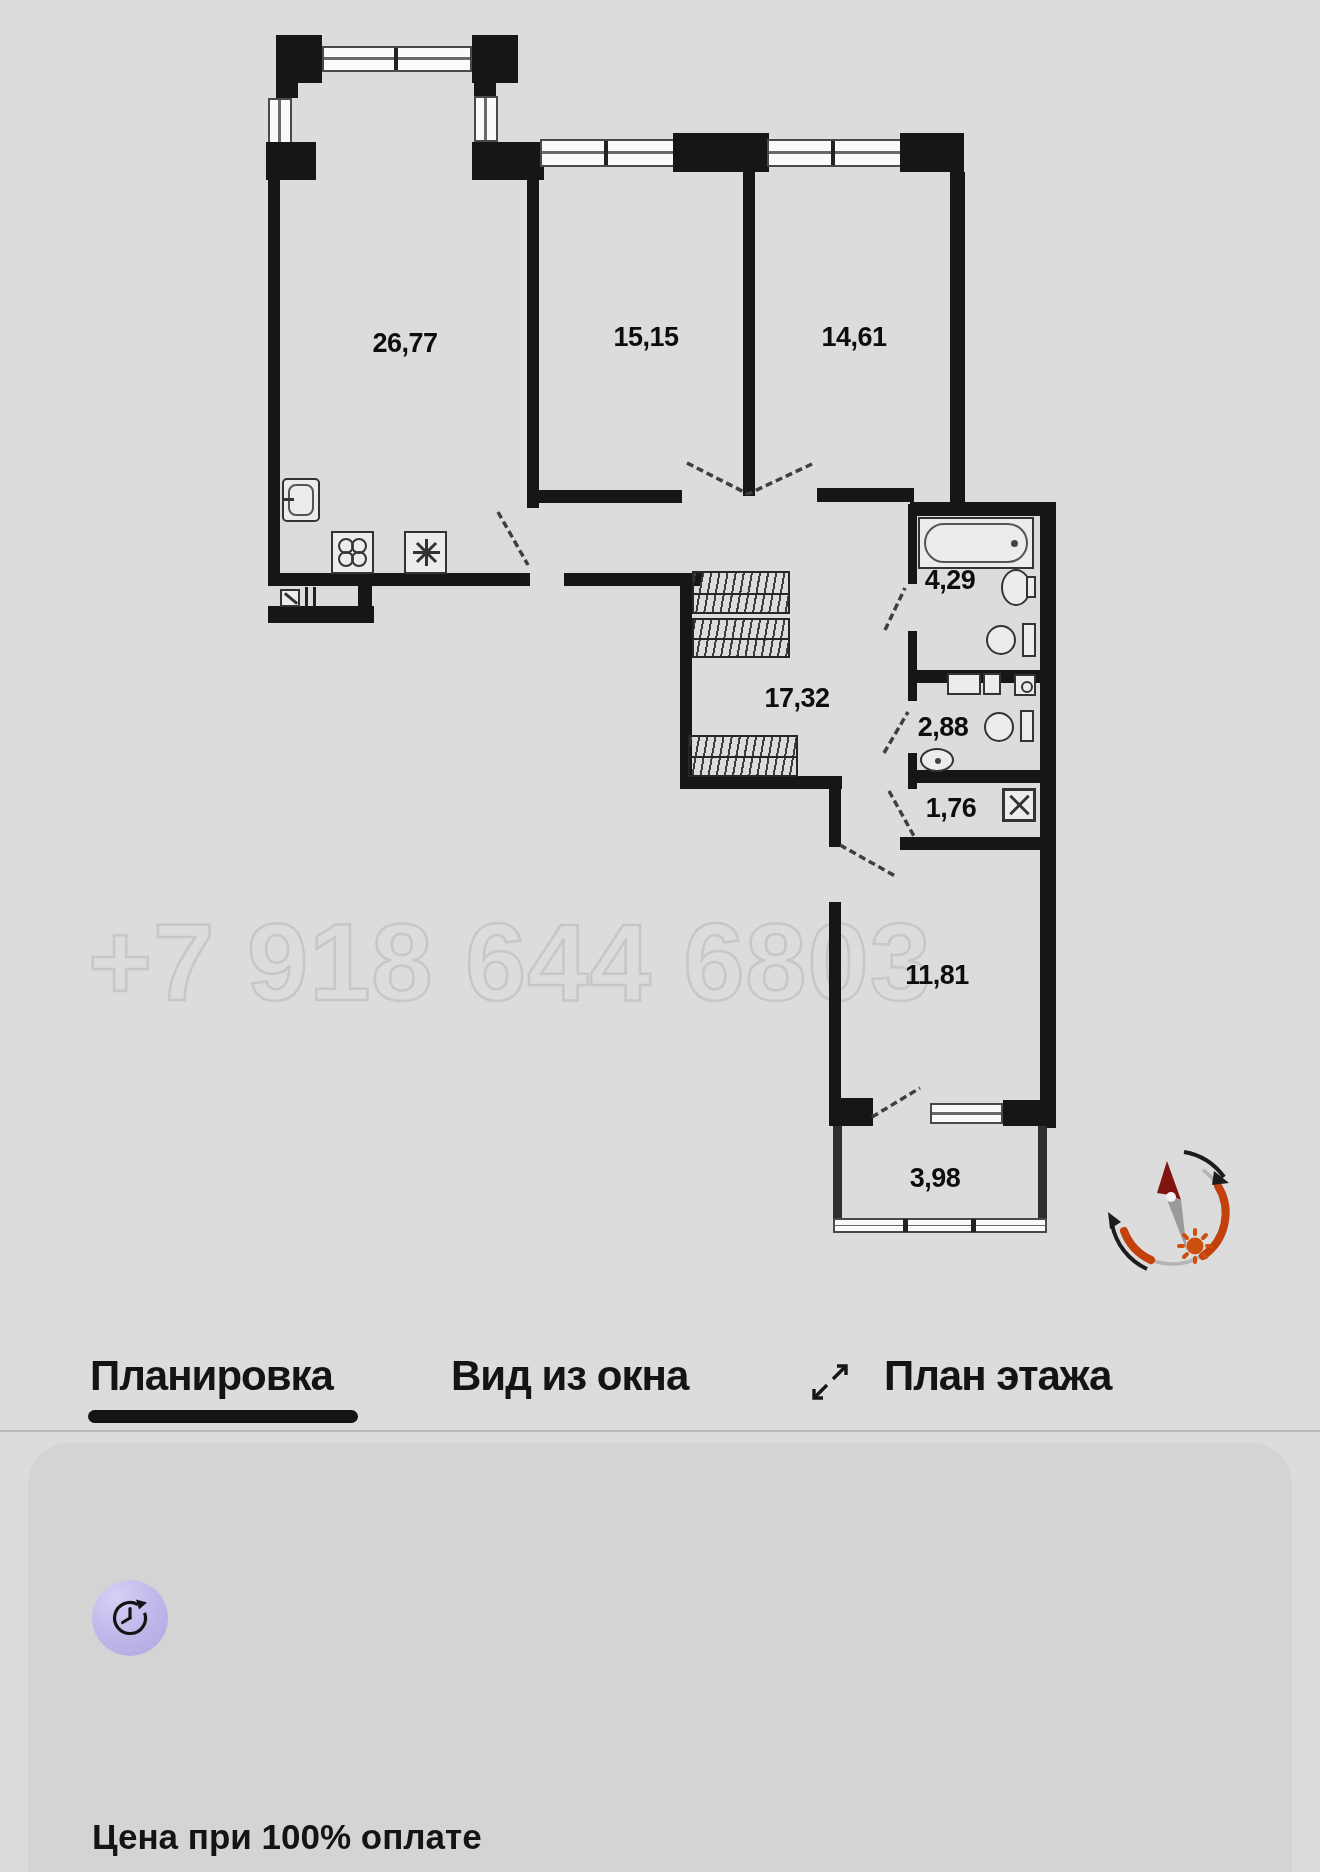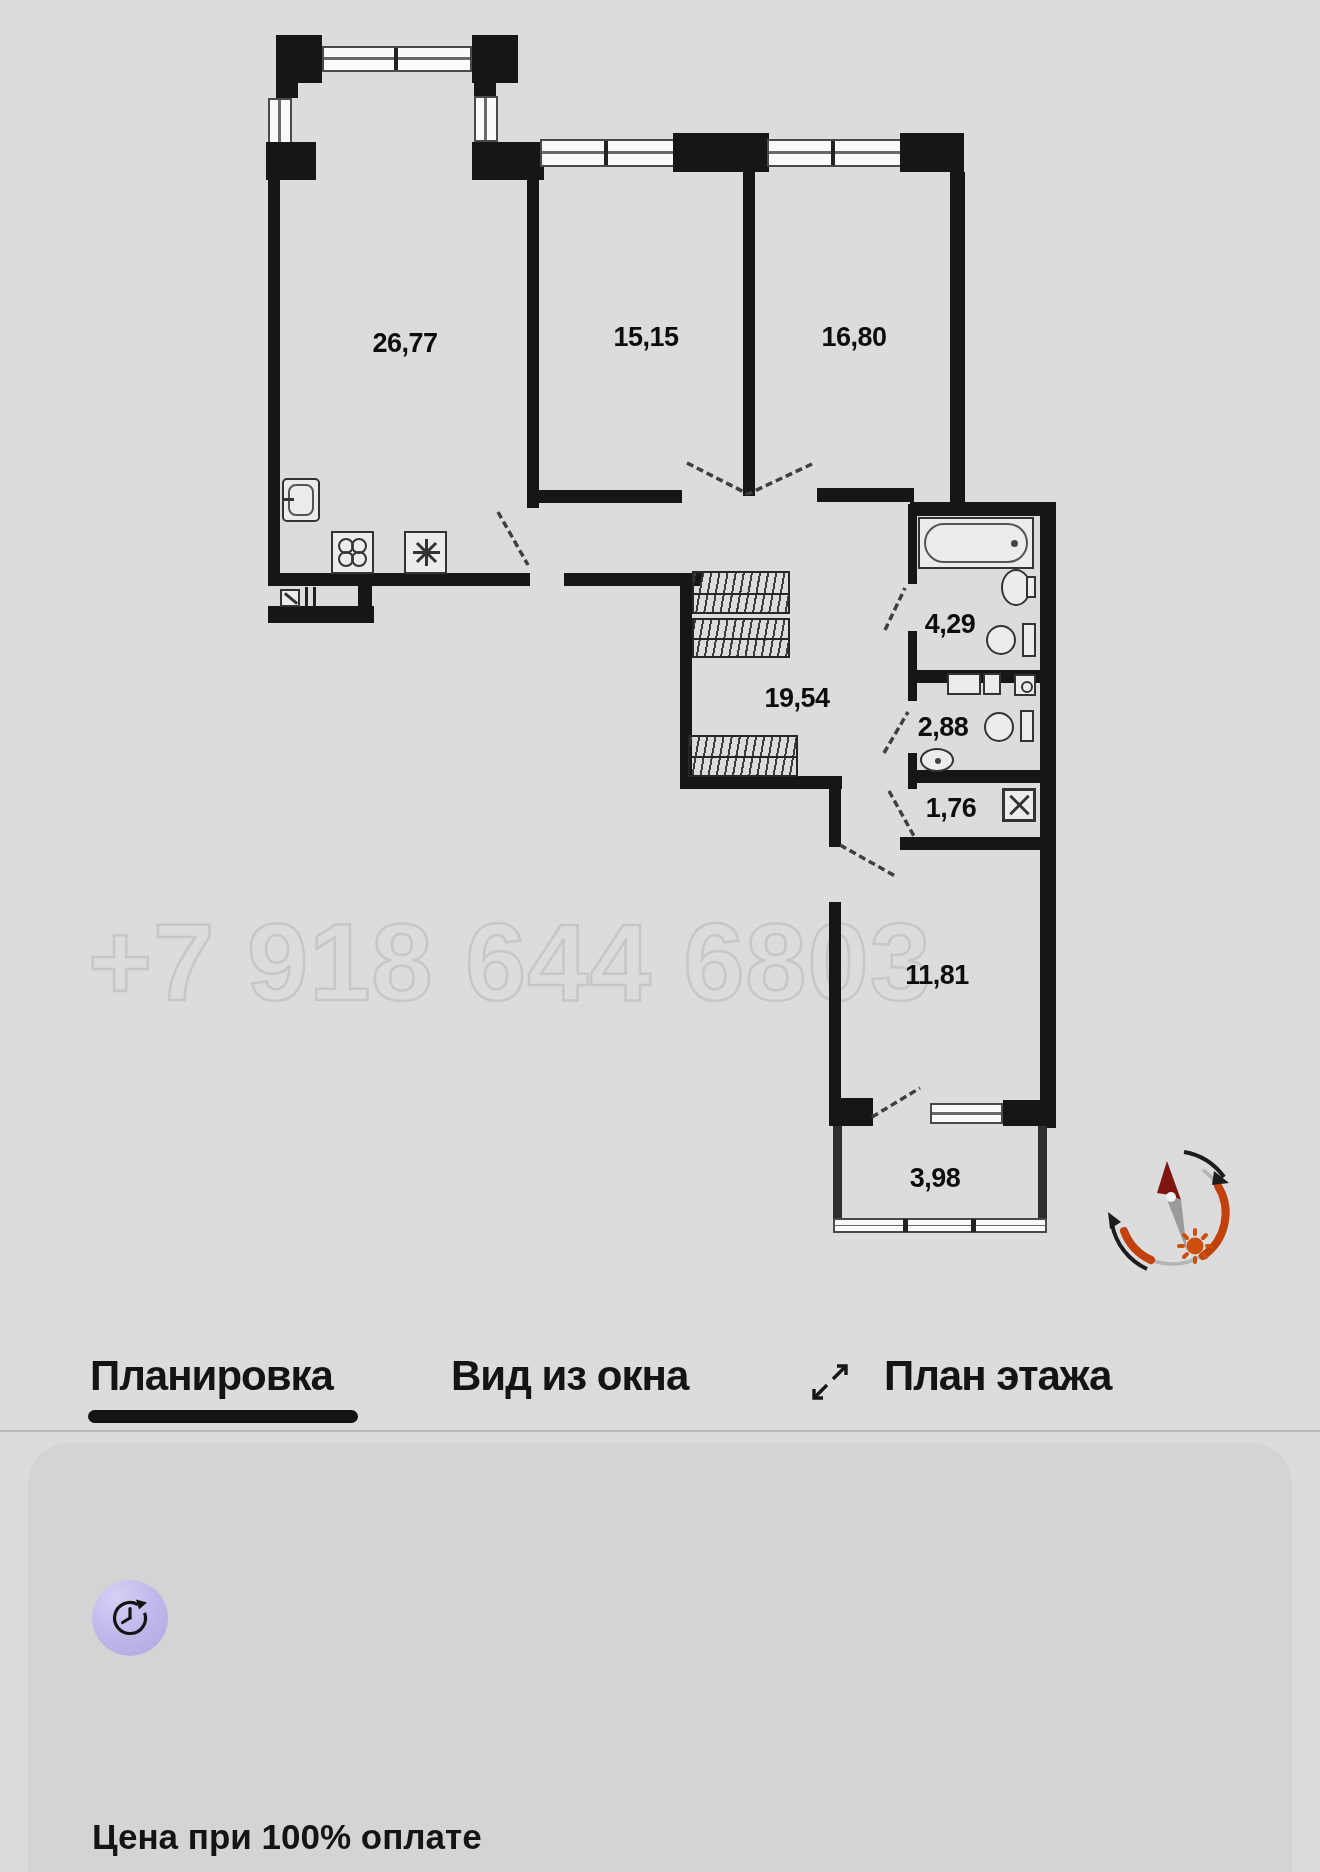--- a/index.html
+++ b/index.html
@@ -175,23 +175,23 @@
         <line x1="885" y1="630" x2="905" y2="588"></line>
         <line x1="884" y1="753" x2="908" y2="712"></line>
         <line x1="889" y1="791" x2="915" y2="838"></line>
         <line x1="840" y1="845" x2="897" y2="877"></line>
         <line x1="872" y1="1117" x2="920" y2="1088"></line>
       </g>
     </svg>
 
     <span class="rl" style="left:405px;top:343px">26,77</span>
     <span class="rl" style="left:646px;top:337px">15,15</span>
-    <span class="rl" style="left:854px;top:337px">16,80</span>
-    <span class="rl" style="left:950px;top:624px">4,29</span>
-    <span class="rl" style="left:797px;top:698px">19,54</span>
+    <span class="rl" style="left:854px;top:337px">14,61</span>
+    <span class="rl" style="left:950px;top:580px">4,29</span>
+    <span class="rl" style="left:797px;top:698px">17,32</span>
     <span class="rl" style="left:943px;top:727px">2,88</span>
     <span class="rl" style="left:951px;top:808px">1,76</span>
     <span class="rl" style="left:937px;top:975px">11,81</span>
     <span class="rl" style="left:935px;top:1178px">3,98</span>
 
     <svg width="130" height="130" viewBox="0 0 130 130" style="position:absolute;left:1108px;top:1148px">
       <path d="M 25 98 A 52 52 0 1 0 95 22" stroke="#b4b4b4" stroke-width="3.5" fill="none"></path>
       <path d="M 110 38 A 52 52 0 0 1 95 108" stroke="#c2410c" stroke-width="8" stroke-linecap="round" fill="none"></path>
       <path d="M 43 112 A 52 52 0 0 1 16 83" stroke="#c2410c" stroke-width="8" stroke-linecap="round" fill="none"></path>
       <path d="M 76 4 A 62 62 0 0 1 116 29" stroke="#1c1c1c" stroke-width="4" fill="none"></path>

